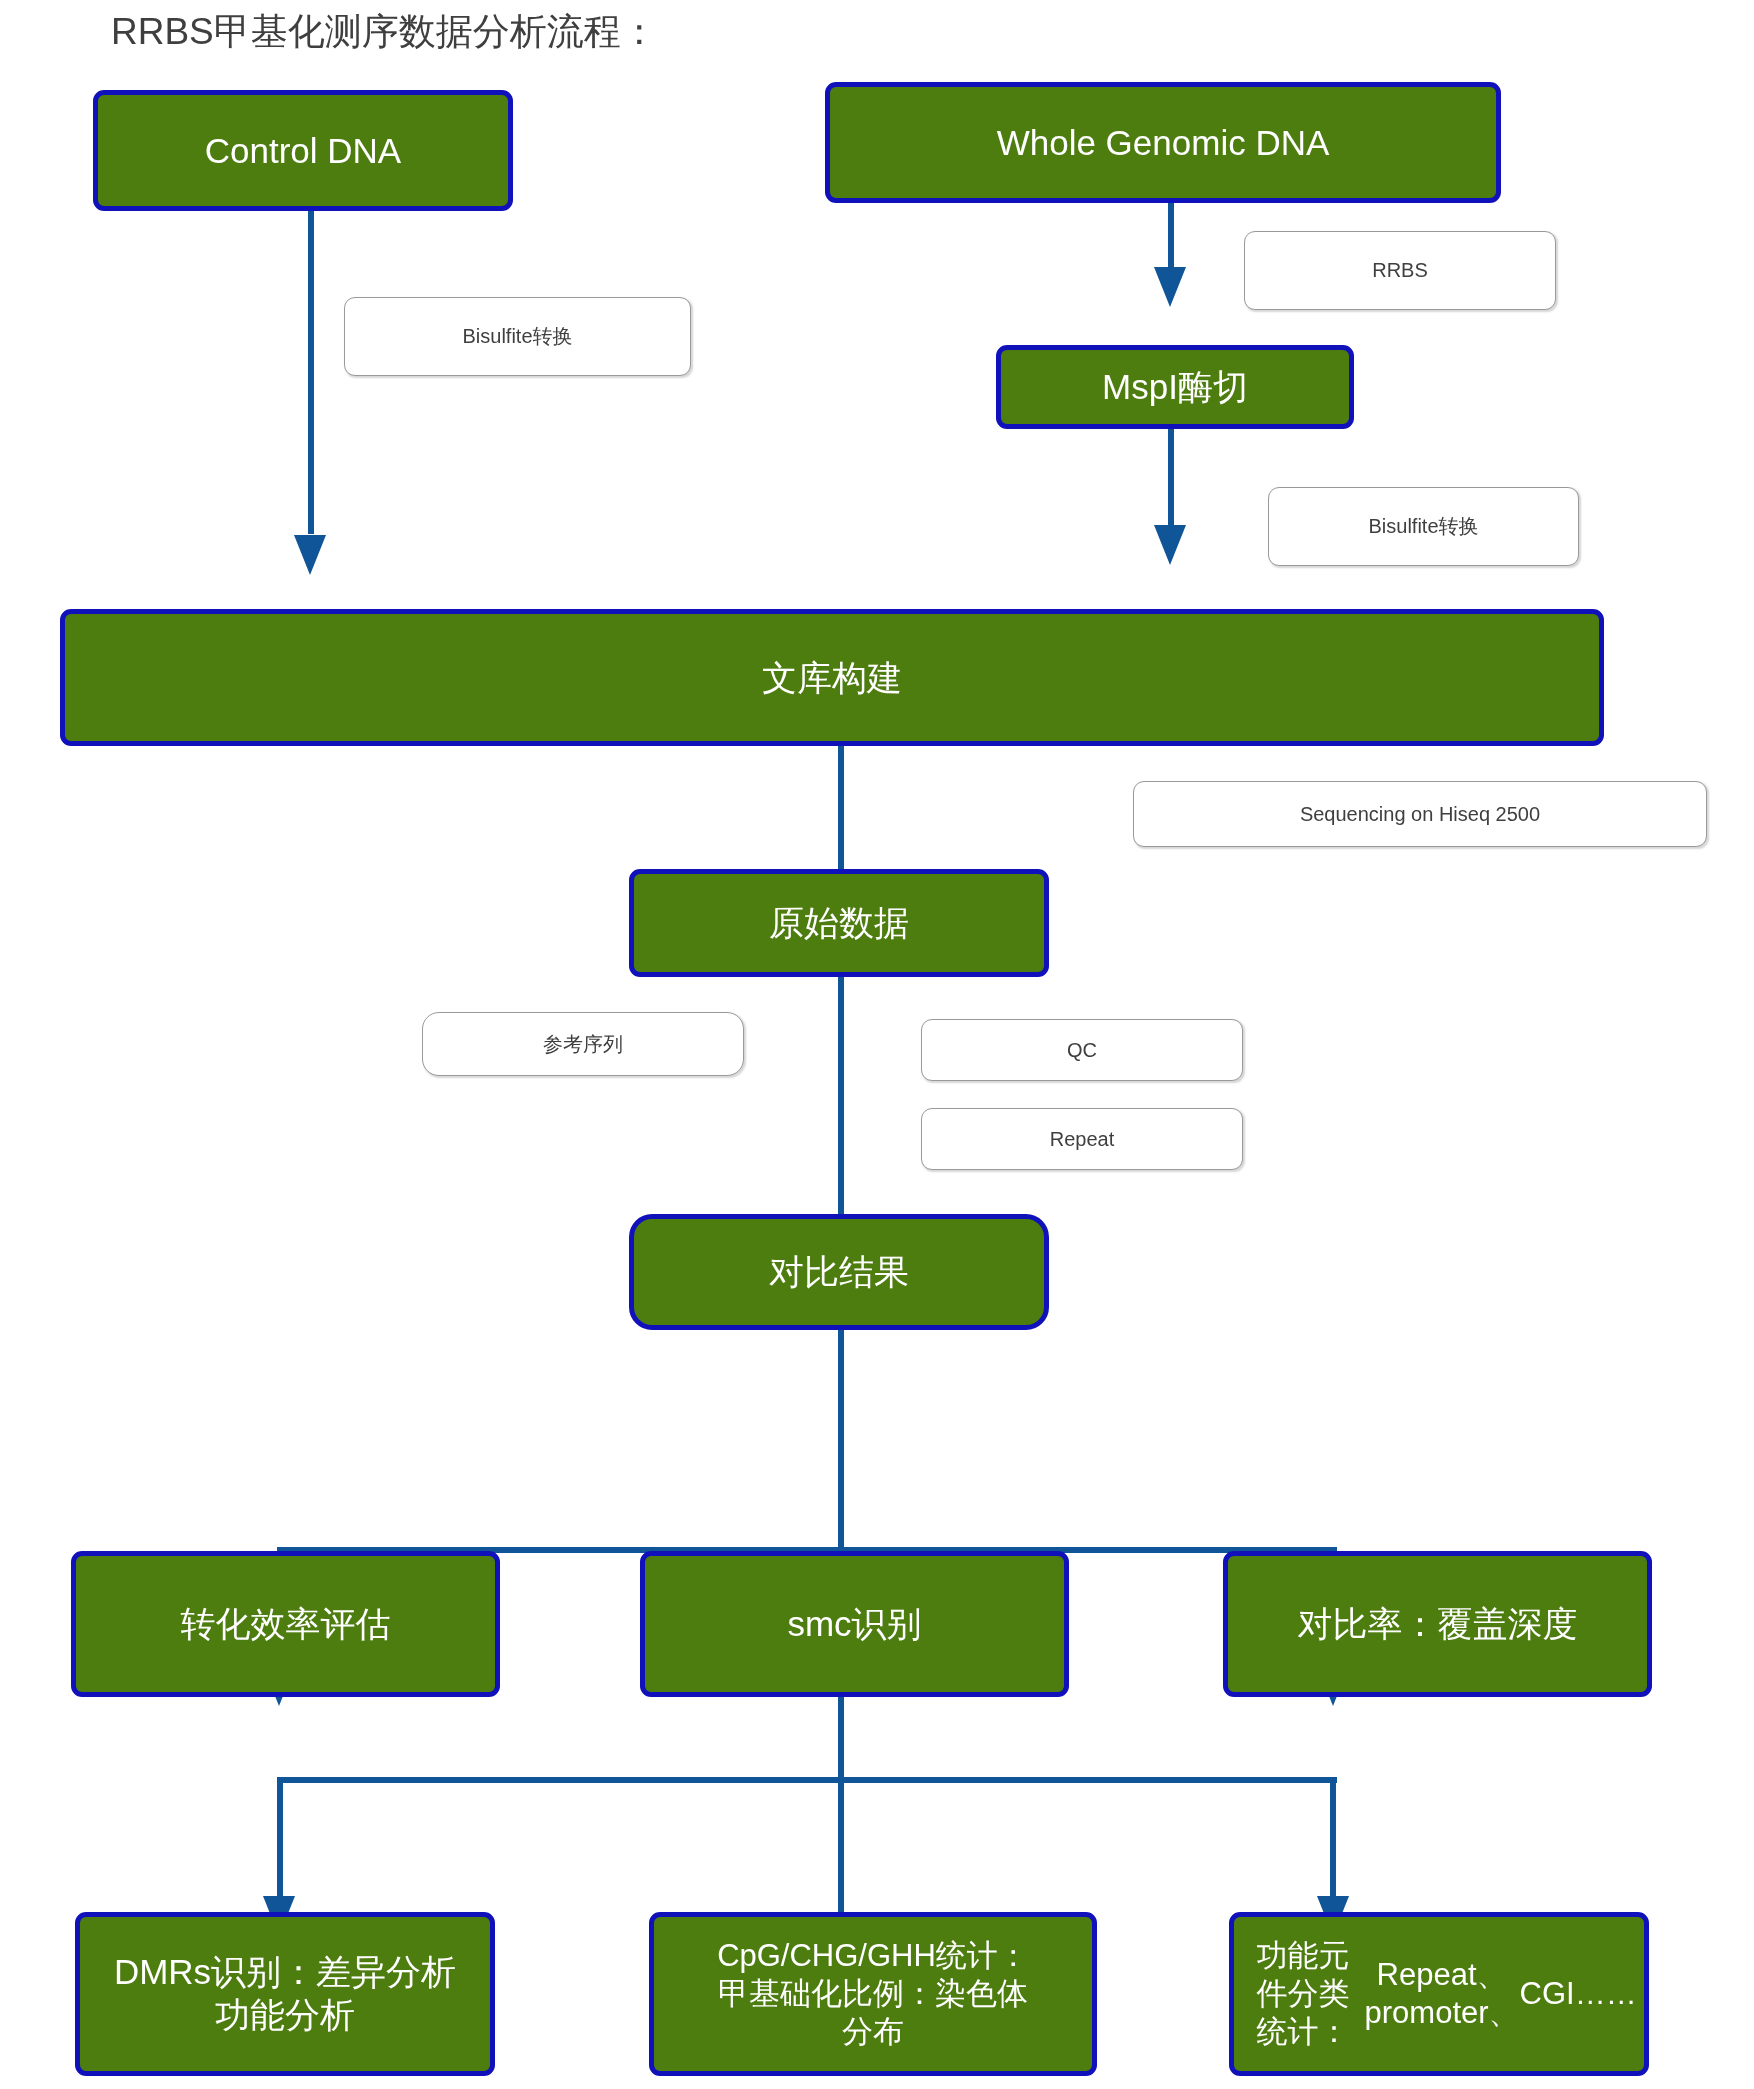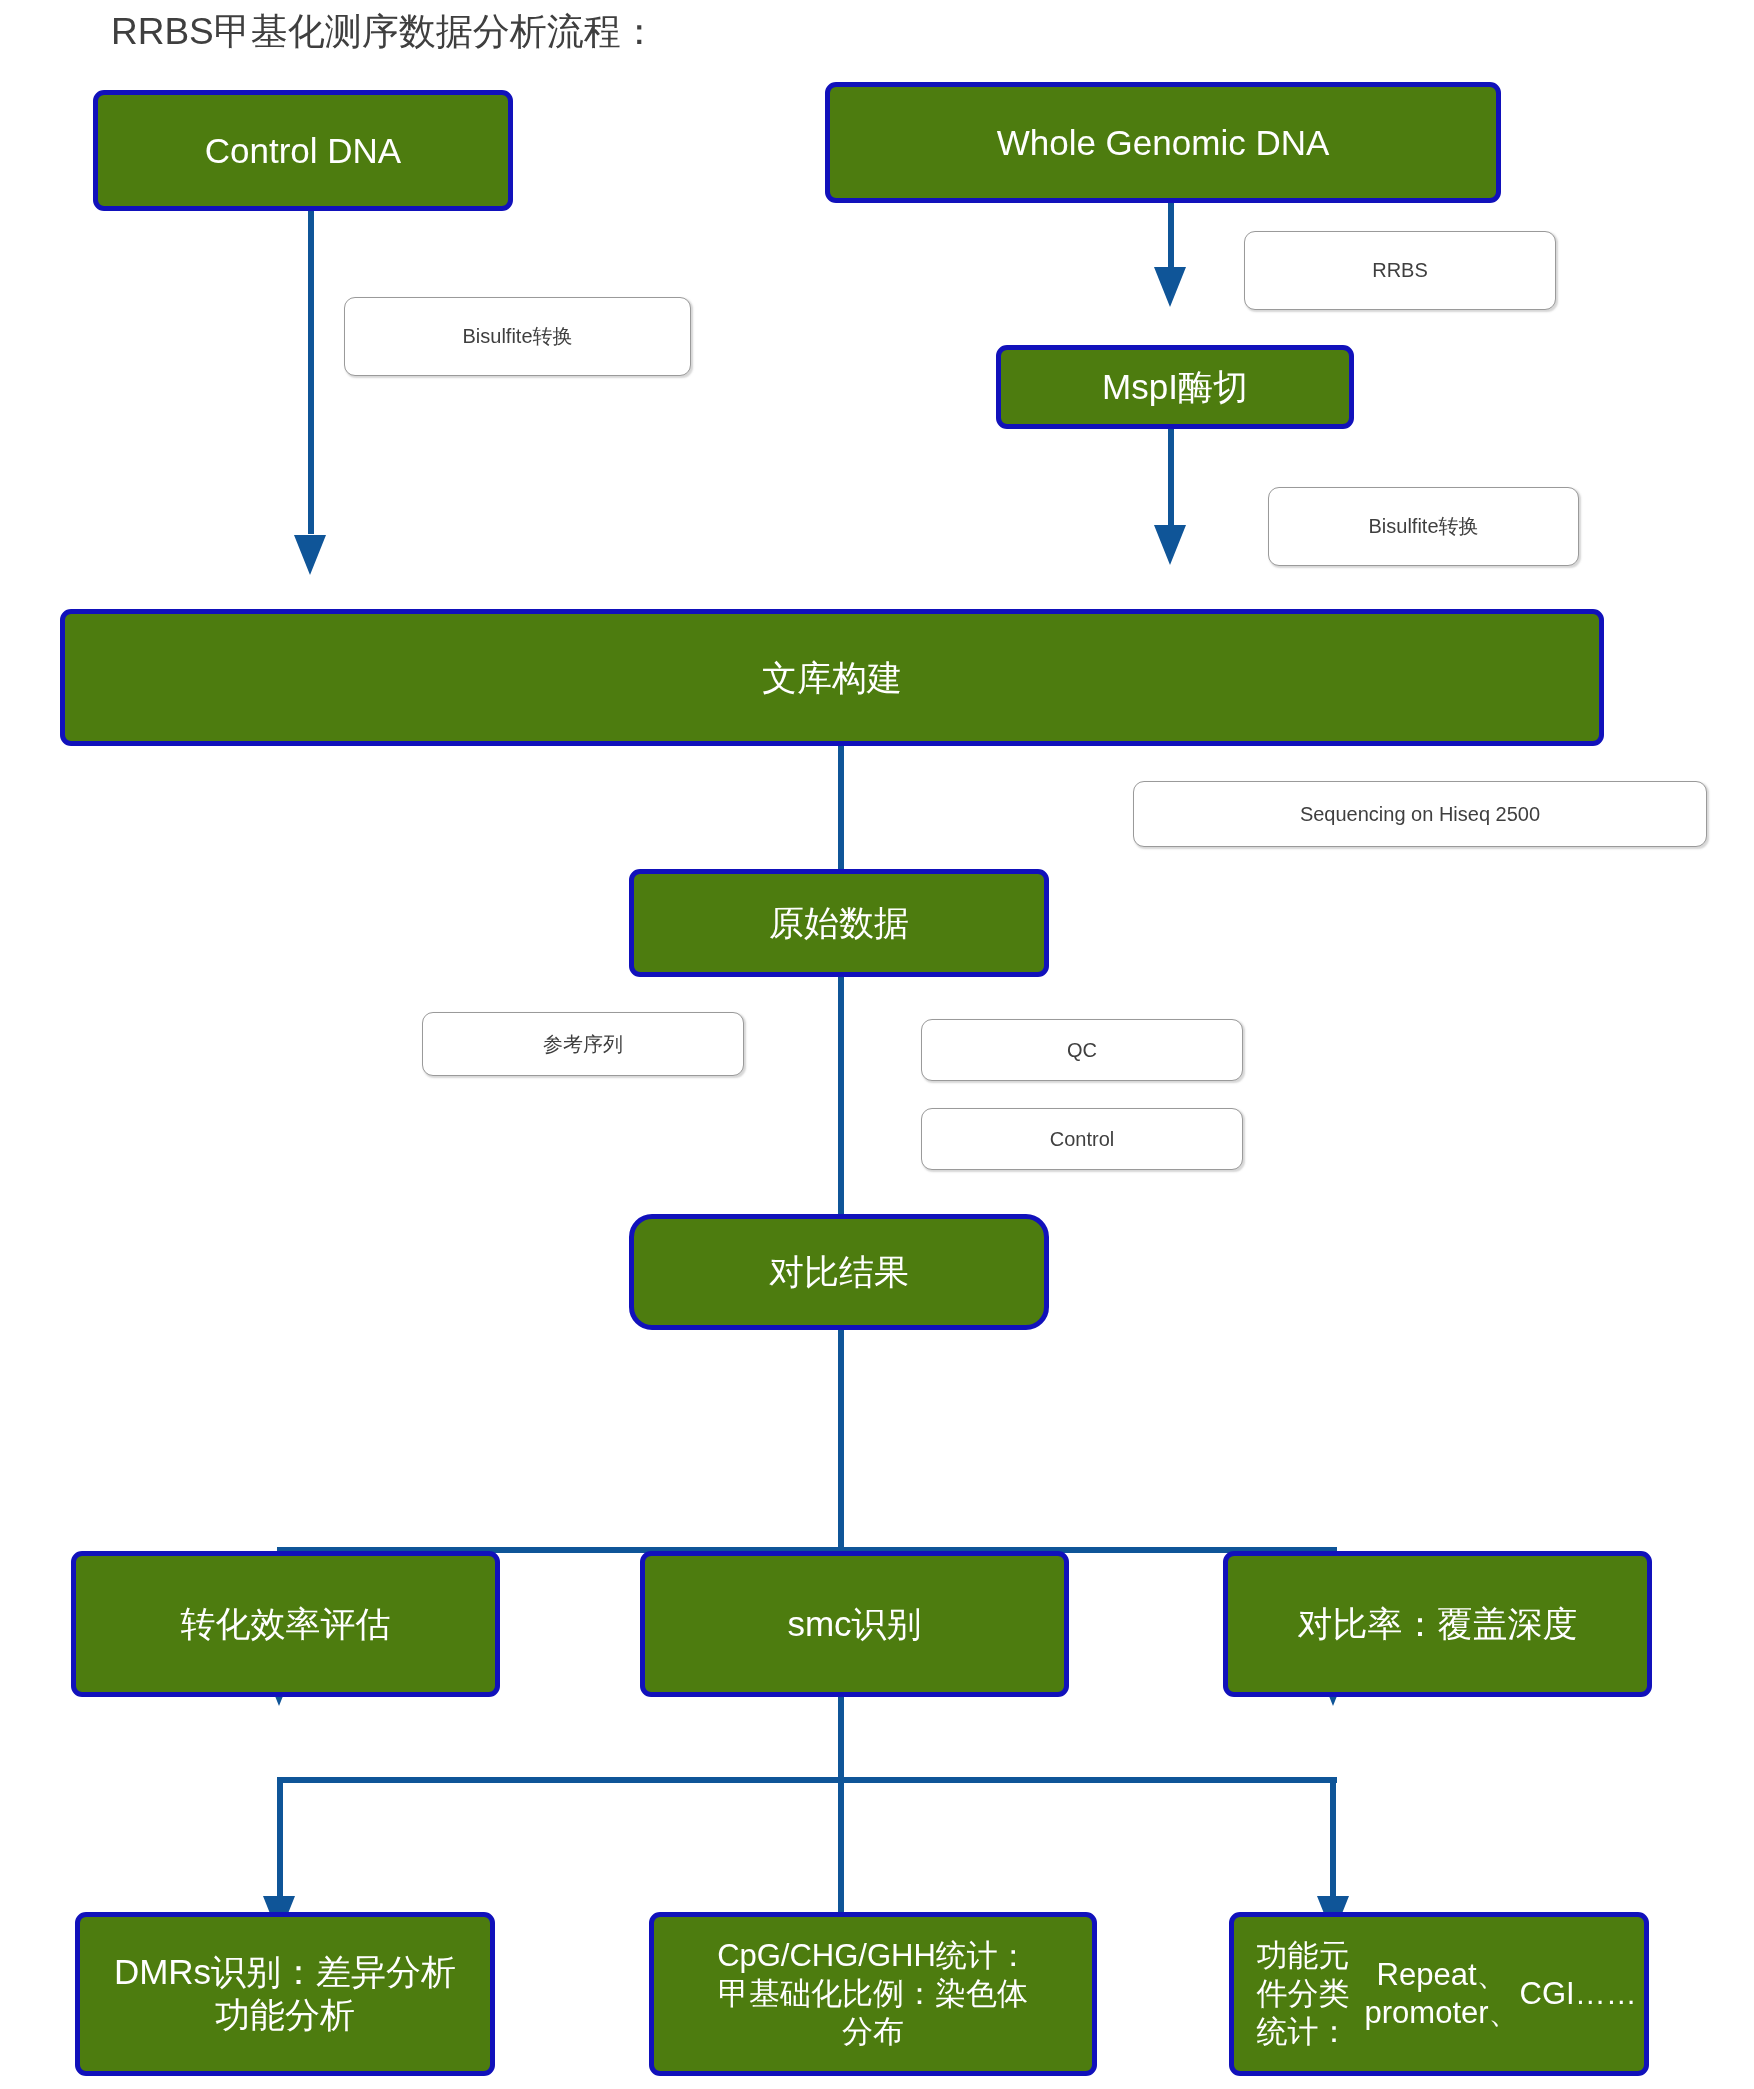--- a/index.html
+++ b/index.html
@@ -157,20 +157,20 @@
   </div>
 
   <div class="label" style="left:344px; top:297px; width:347px; height:79px;">Bisulfite转换</div>
 
   <div class="label" style="left:1244px; top:231px; width:312px; height:79px;">RRBS</div>
 
   <div class="label" style="left:1268px; top:487px; width:311px; height:79px;">Bisulfite转换</div>
 
   <div class="label" style="left:1133px; top:781px; width:574px; height:66px;">Sequencing on Hiseq 2500</div>
 
-  <div class="label" style="left:422px; top:1012px; width:322px; height:64px;">参考序列</div>
+  <div class="label" style="left:422px; top:1012px; width:322px; height:64px;border-radius:17px;">参考序列</div>
 
   <div class="label" style="left:921px; top:1019px; width:322px; height:62px;">QC</div>
 
-  <div class="label" style="left:921px; top:1108px; width:322px; height:62px;">Control</div>
+  <div class="label" style="left:921px; top:1108px; width:322px; height:62px;">Repeat</div>
 
 </div>
 
 
 </body></html>

